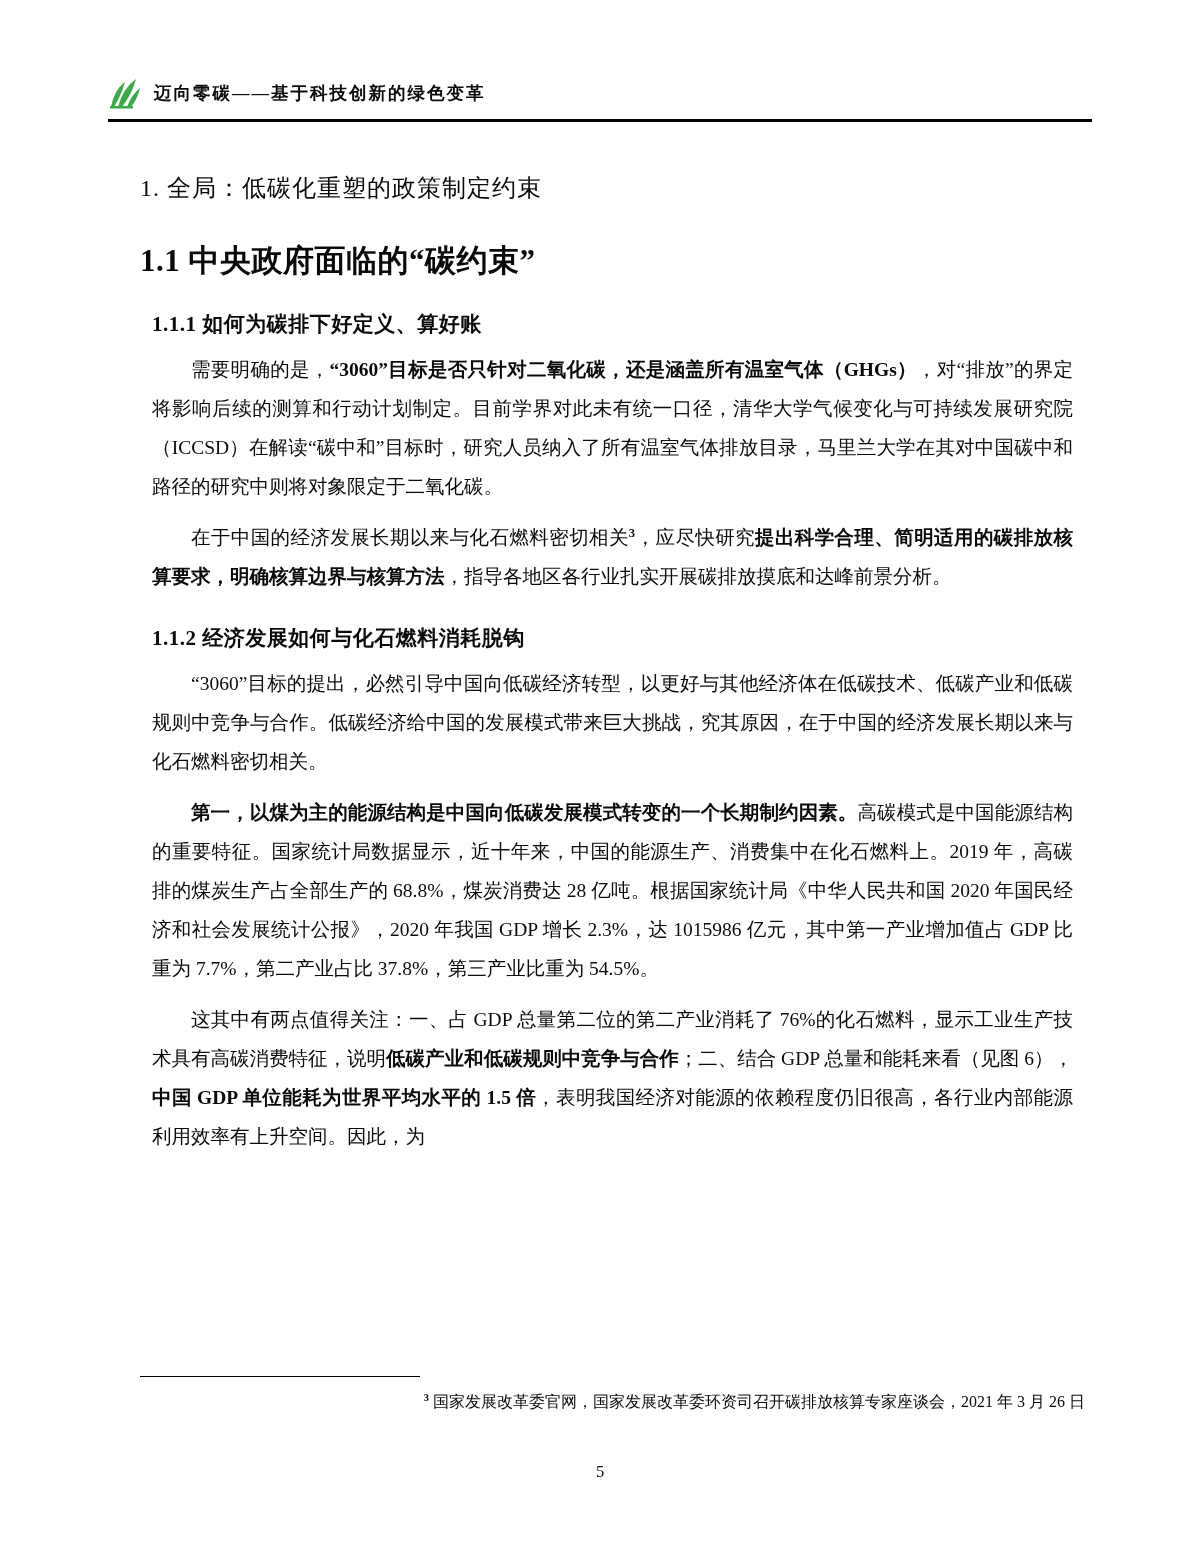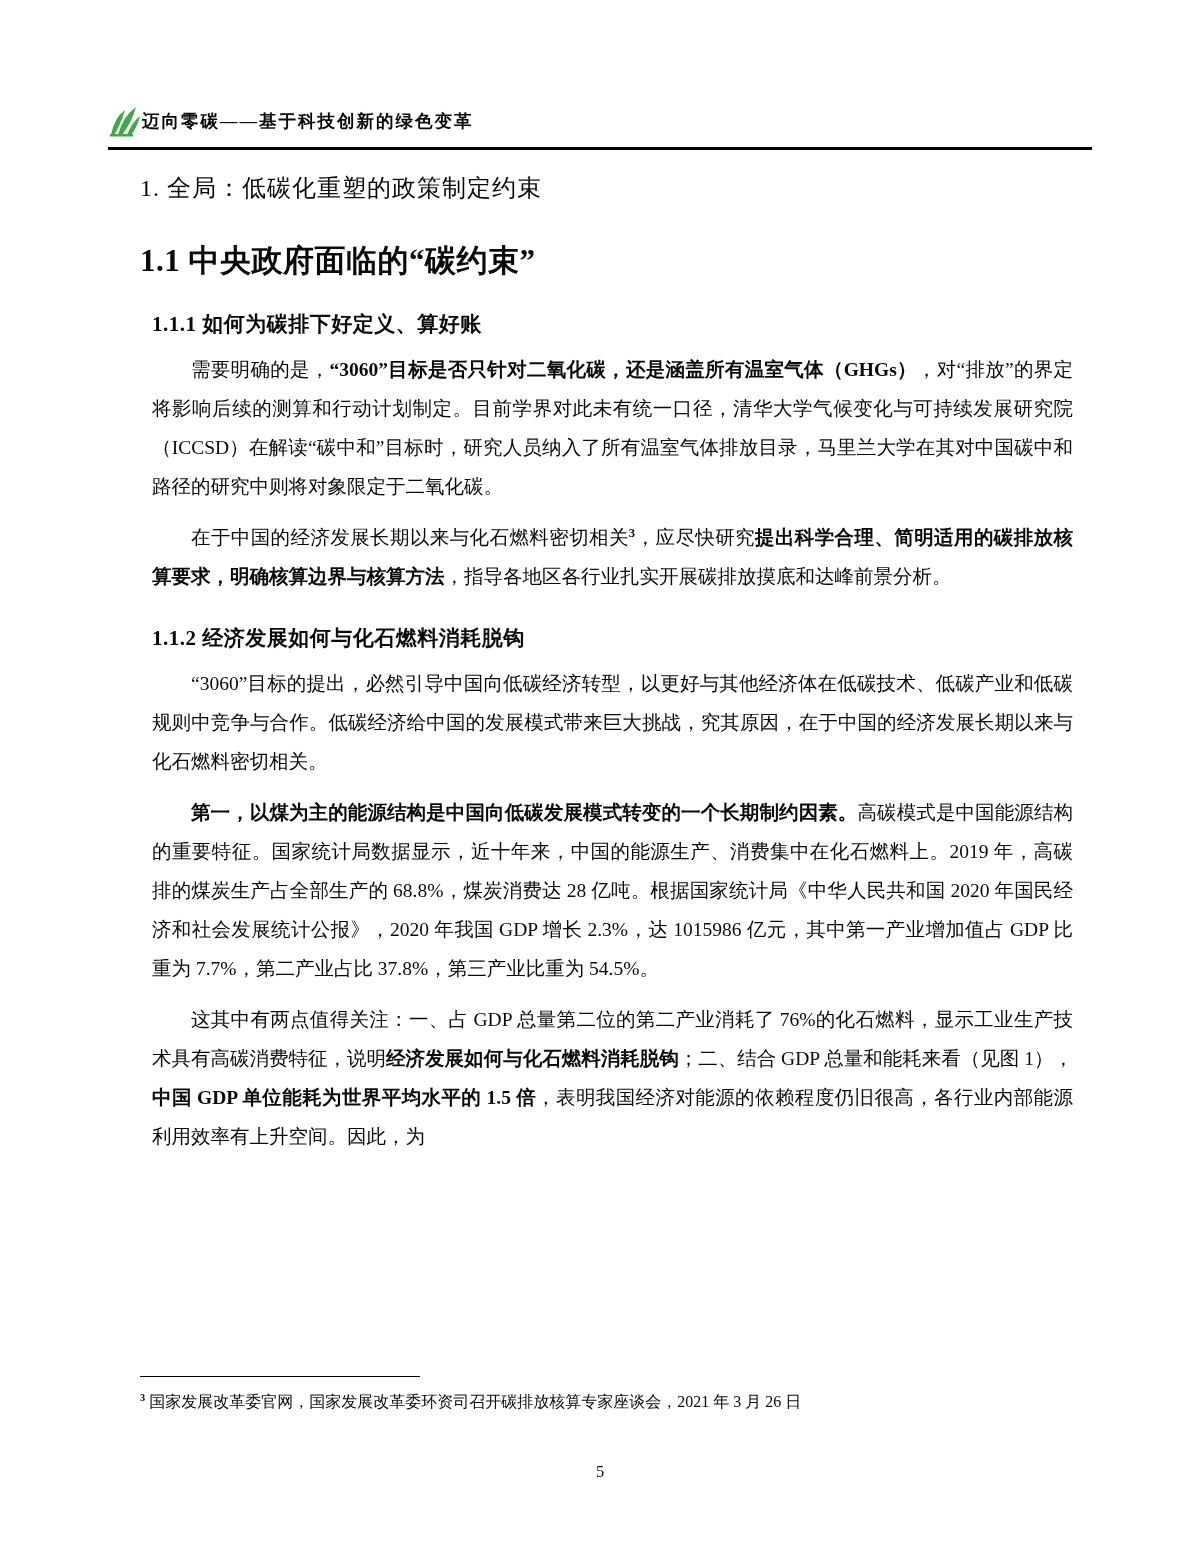--- a/index.html
+++ b/index.html
@@ -15,23 +15,23 @@
   }
 
   
   .header {
     position: absolute;
     top: 76px;
     left: 108px;
     width: 984px;
     display: flex;
     align-items: center;
+    gap: 12px;
     padding-bottom: 9px;
     border-bottom: 3.5px solid #000;
-    margin-top: 28px;
   }
   .logo { width: 34px; height: 34px; flex: 0 0 auto; display: block; }
   .header-title {
     font-size: 17.5px;
     font-weight: bold;
     letter-spacing: 2px;
   }
 
   
   .main {
@@ -68,20 +68,21 @@
   }
   .bold { font-weight: bold; }
   sup { font-size: 0.65em; font-weight: bold; line-height: 0; }
 
   
   .footnote-area {
     position: absolute;
     left: 140px;
     width: 945px;
     top: 1376px;
+    text-align: right;
   }
   .footnote-sep {
     width: 280px;
     height: 0;
     border-top: 1.5px solid #000;
     margin-bottom: 11px;
   }
   .footnote {
     font-size: 16px;
     line-height: 1.7;
@@ -118,21 +119,21 @@
 
     <h2 class="doc-h2">1.1 中央政府面临的“碳约束”</h2>
 
     <h3 class="doc-h3">1.1.1 如何为碳排下好定义、算好账</h3>
     <p class="body-p"><span>需要明确的是，</span><span class="bold">“3060”目标是否只针对二氧化碳，还是涵盖所有温室气体（GHGs）</span><span>，对“排放”的界定将影响后续的测算和行动计划制定。目前学界对此未有统一口径，清华大学气候变化与可持续发展研究院（ICCSD）在解读“碳中和”目标时，研究人员纳入了所有温室气体排放目录，马里兰大学在其对中国碳中和路径的研究中则将对象限定于二氧化碳。</span></p>
     <p class="body-p"><span>在于中国的经济发展长期以来与化石燃料密切相关</span><sup class="bold">3</sup><span>，应尽快研究</span><span class="bold">提出科学合理、简明适用的碳排放核算要求，明确核算边界与核算方法</span><span>，指导各地区各行业扎实开展碳排放摸底和达峰前景分析。</span></p>
 
     <h3 class="doc-h3">1.1.2 经济发展如何与化石燃料消耗脱钩</h3>
     <p class="body-p"><span>“3060”目标的提出，必然引导中国向低碳经济转型，以更好与其他经济体在低碳技术、低碳产业和低碳规则中竞争与合作。低碳经济给中国的发展模式带来巨大挑战，究其原因，在于中国的经济发展长期以来与化石燃料密切相关。</span></p>
     <p class="body-p"><span class="bold">第一，以煤为主的能源结构是中国向低碳发展模式转变的一个长期制约因素。</span><span>高碳模式是中国能源结构的重要特征。国家统计局数据显示，近十年来，中国的能源生产、消费集中在化石燃料上。2019 年，高碳排的煤炭生产占全部生产的 68.8%，煤炭消费达 28 亿吨。根据国家统计局《中华人民共和国 2020 年国民经济和社会发展统计公报》，2020 年我国 GDP 增长 2.3%，达 1015986 亿元，其中第一产业增加值占 GDP 比重为 7.7%，第二产业占比 37.8%，第三产业比重为 54.5%。</span></p>
-    <p class="body-p"><span>这其中有两点值得关注：一、占 GDP 总量第二位的第二产业消耗了 76%的化石燃料，显示工业生产技术具有高碳消费特征，说明</span><span class="bold">经济发展如何与化石燃料消耗脱钩</span><span>；二、结合 GDP 总量和能耗来看（见图 1），</span><span class="bold">中国 GDP 单位能耗为世界平均水平的 1.5 倍</span><span>，表明我国经济对能源的依赖程度仍旧很高，各行业内部能源利用效率有上升空间。因此，为</span></p>
+    <p class="body-p"><span>这其中有两点值得关注：一、占 GDP 总量第二位的第二产业消耗了 76%的化石燃料，显示工业生产技术具有高碳消费特征，说明</span><span class="bold">低碳产业和低碳规则中竞争与合作</span><span>；二、结合 GDP 总量和能耗来看（见图 6），</span><span class="bold">中国 GDP 单位能耗为世界平均水平的 1.5 倍</span><span>，表明我国经济对能源的依赖程度仍旧很高，各行业内部能源利用效率有上升空间。因此，为</span></p>
   </div>
 
   <div class="footnote-area">
     <div class="footnote-sep"></div>
     <p class="footnote"><sup class="bold">3</sup><span> 国家发展改革委官网，国家发展改革委环资司召开碳排放核算专家座谈会，2021 年 3 月 26 日</span></p>
   </div>
 
   <div class="page-num">5</div>
 
 </div>

